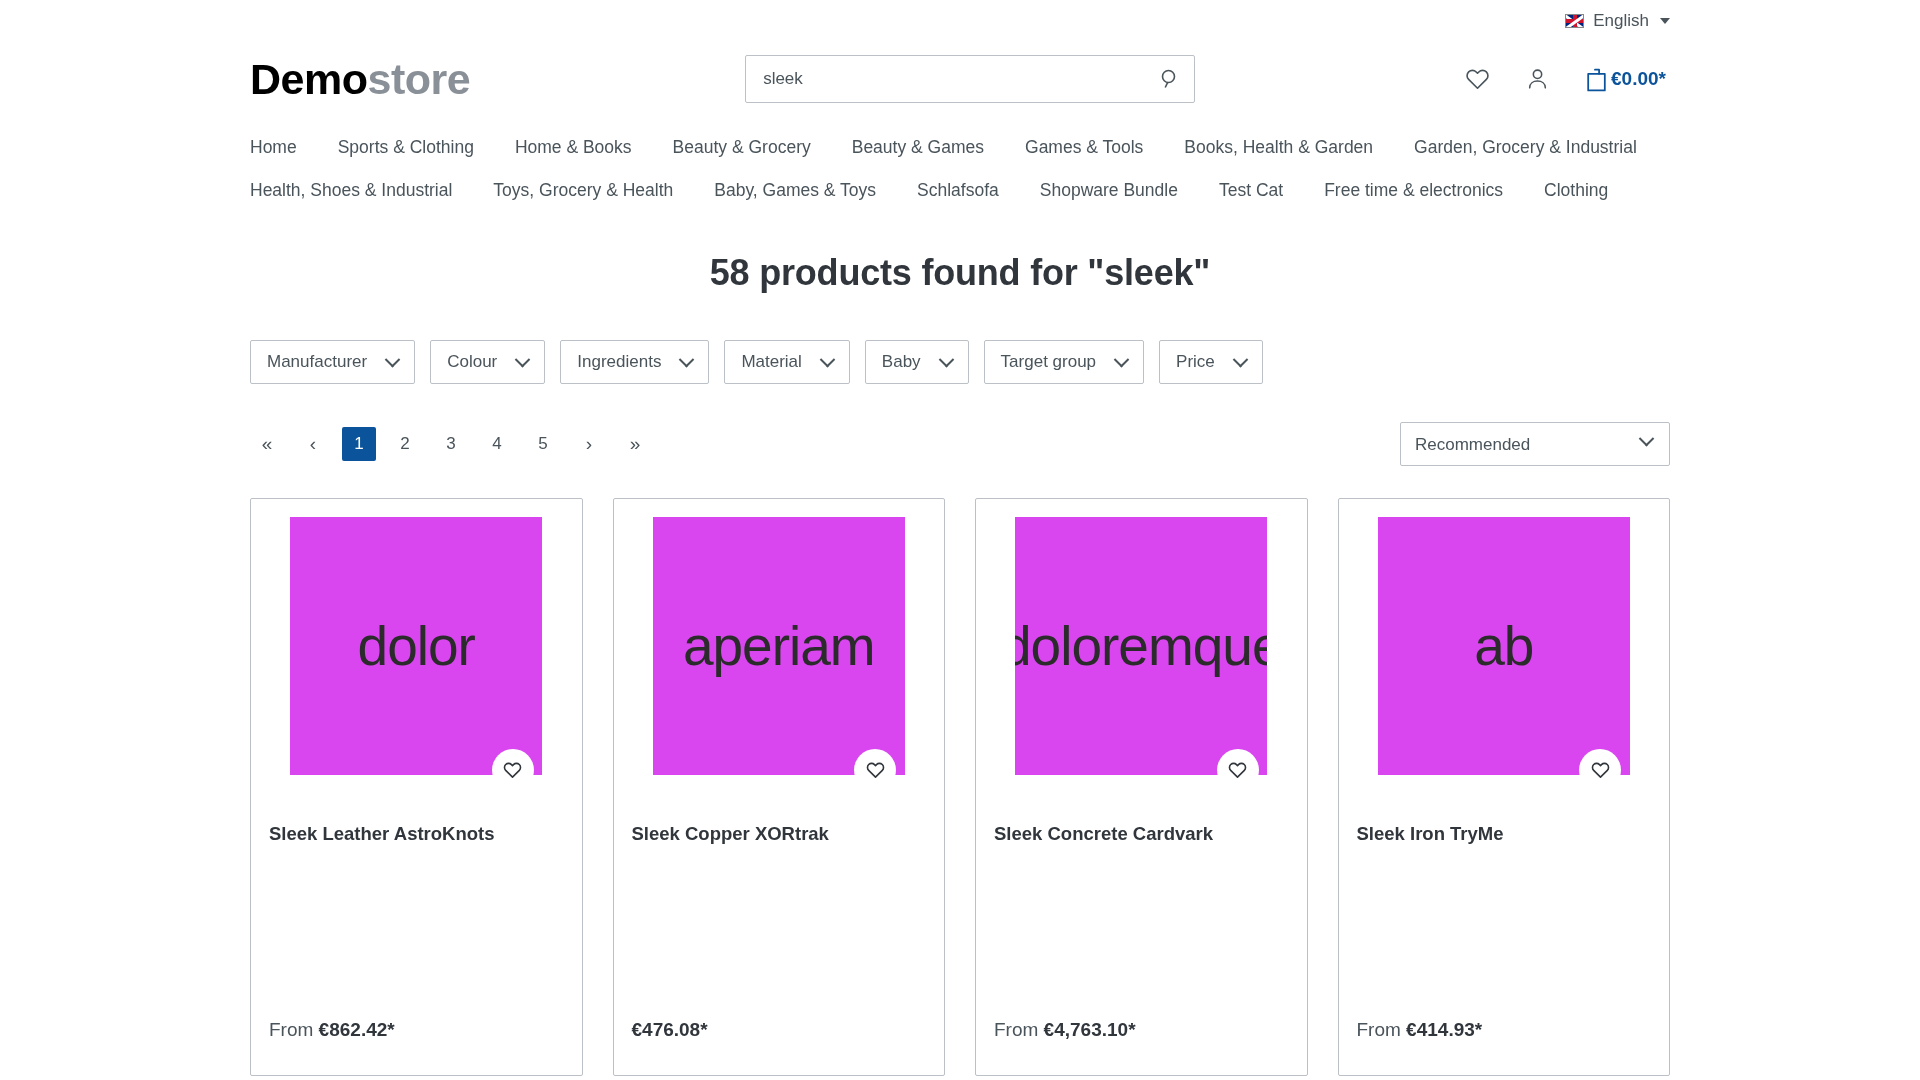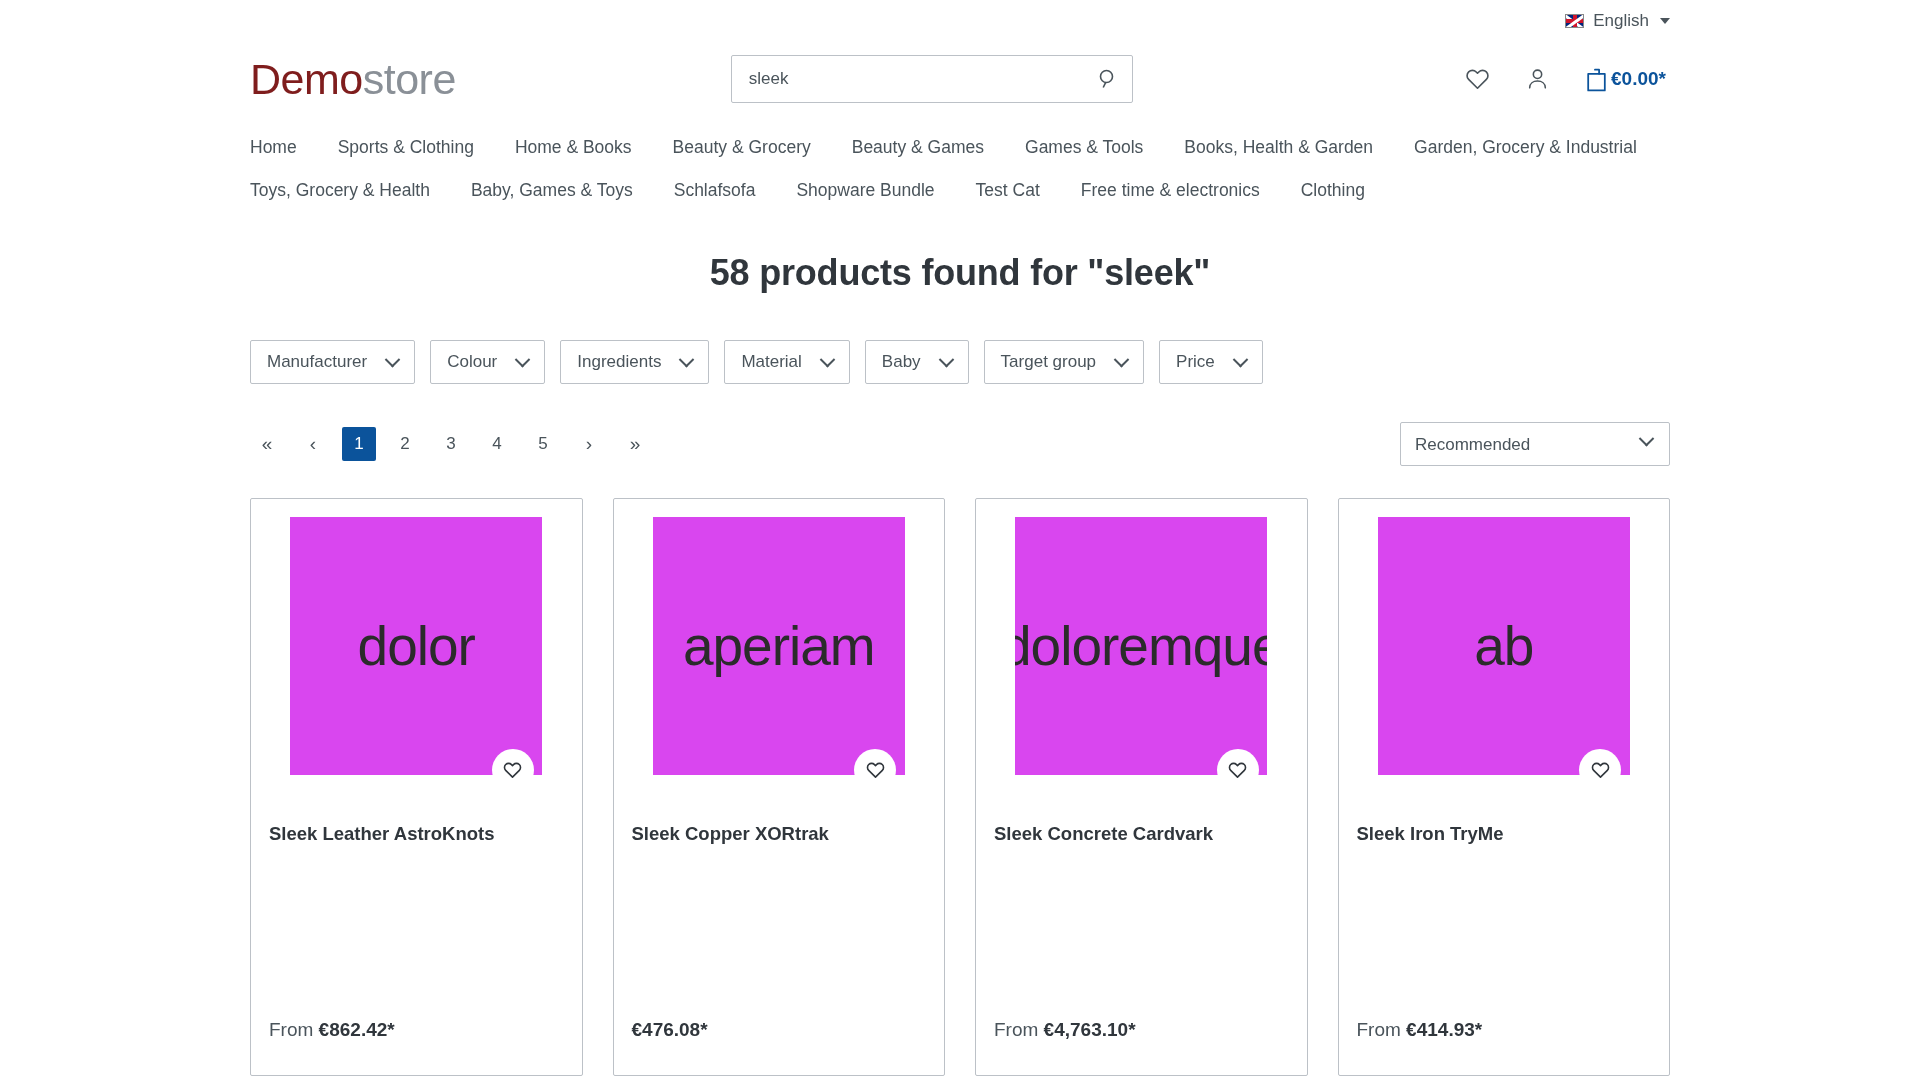--- a/index.html
+++ b/index.html
@@ -76,26 +76,26 @@
     height: 66px;
     margin-top: 4px;
   }
   .logo {
     font-size: 43px;
     letter-spacing: -0.5px;
     line-height: 1;
     white-space: nowrap;
     cursor: pointer;
   }
-  .logo .b { font-weight: normal; color: #7f1d1d; }
-  .logo .n { font-weight: normal; color: #8a9097; }
+  .logo .b { font-weight: bold; color: #000000; }
+  .logo .n { font-weight: bold; color: #8a9097; }
 
   .search-wrap {
     margin-left: 275px;
-    width: 402px;
+    width: 450px;
     position: relative;
   }
   .search-input {
     width: 100%;
     height: 48px;
     border: 1px solid #bcc1c7;
     border-radius: 2px;
     padding: 0 52px 0 17px;
     font-size: 17px;
     font-family: "Liberation Sans", sans-serif;
@@ -381,20 +381,21 @@
       <a class="nav-item">Home</a>
       <a class="nav-item">Sports &amp; Clothing</a>
       <a class="nav-item">Home &amp; Books</a>
       <a class="nav-item">Beauty &amp; Grocery</a>
       <a class="nav-item">Beauty &amp; Games</a>
       <a class="nav-item">Games &amp; Tools</a>
       <a class="nav-item">Books, Health &amp; Garden</a>
       <a class="nav-item">Garden, Grocery &amp; Industrial</a>
     </div>
     <div class="nav-row">
+      <a class="nav-item">Health, Shoes &amp; Industrial</a>
       <a class="nav-item">Toys, Grocery &amp; Health</a>
       <a class="nav-item">Baby, Games &amp; Toys</a>
       <a class="nav-item">Schlafsofa</a>
       <a class="nav-item">Shopware Bundle</a>
       <a class="nav-item">Test Cat</a>
       <a class="nav-item">Free time &amp; electronics</a>
       <a class="nav-item">Clothing</a>
     </div>
   </nav>
 

